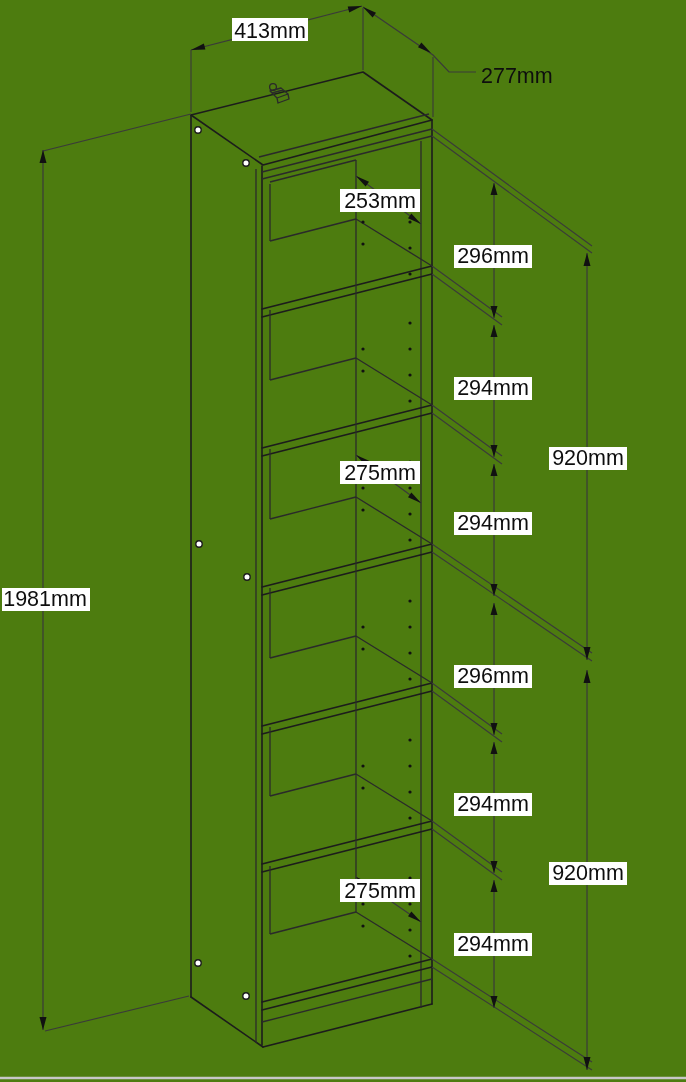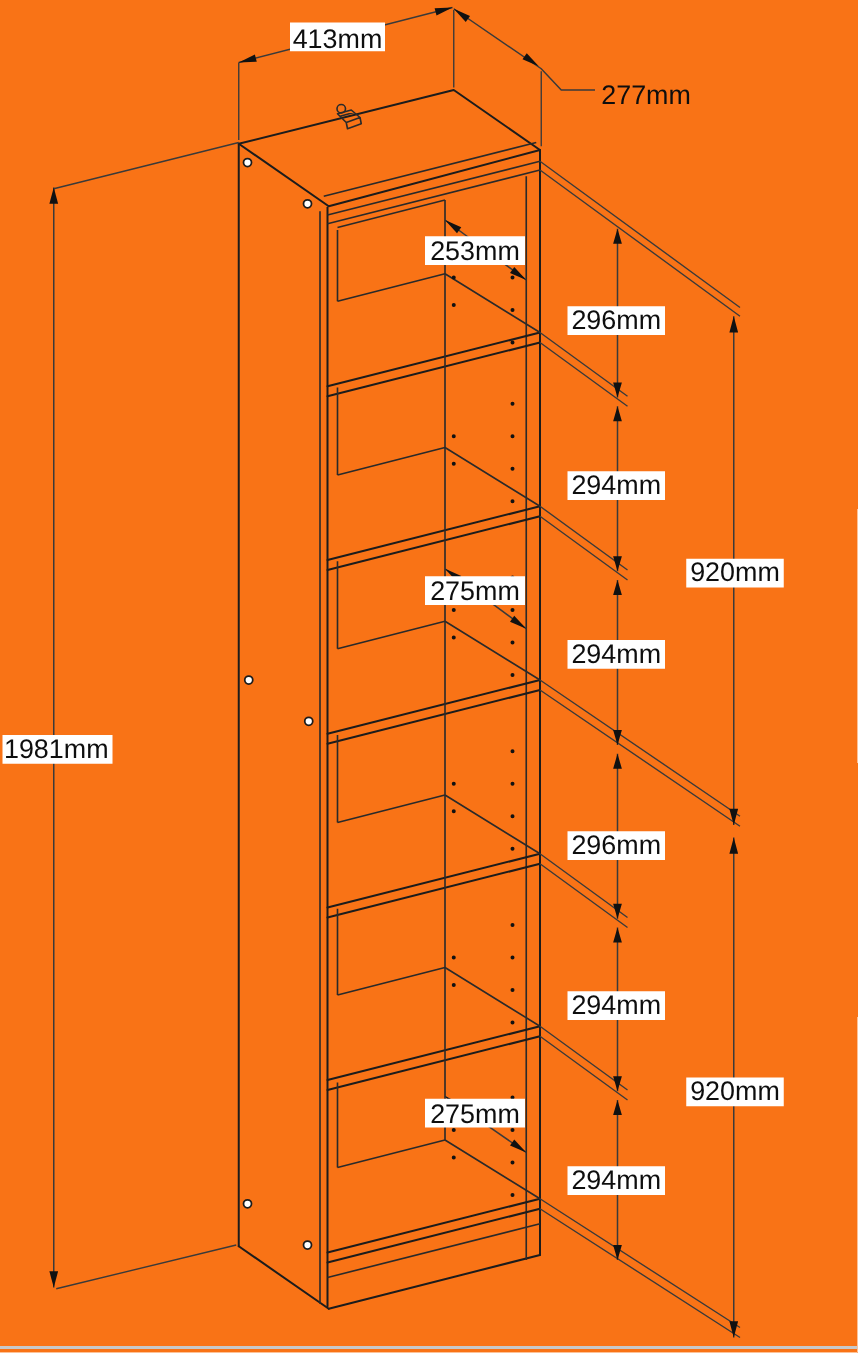--- a/index.html
+++ b/index.html
@@ -1,16 +1,16 @@
 <!DOCTYPE html>
 <html><head>
 <meta charset="utf-8">
 <style>
   html,body{margin:0;padding:0;background:#fff;}
-  .stage{position:relative;width:686px;height:1082px;background:#f97316;overflow:hidden;}
+  .stage{position:relative;width:686px;height:1082px;background:#4d7c0f;overflow:hidden;}
   svg{display:block;}
   .cab{stroke:#1c1c1c;stroke-width:1.6;fill:none;stroke-linejoin:round;stroke-linecap:round;}
   .cabthin{stroke:#2a2a2a;stroke-width:1.3;fill:none;stroke-linejoin:round;}
   .dim{stroke:#3a3a3a;stroke-width:1.2;fill:none;}
   .lead{stroke:#3a3a3a;stroke-width:1.1;fill:none;}
   .arr{fill:#111;stroke:none;}
   .dots{stroke:#111;stroke-width:3.2;stroke-linecap:round;fill:none;}
   .hole{fill:#fff;stroke:#1c1c1c;stroke-width:1.4;}
   .lblbg{fill:#fff;stroke:none;}
   text{font-family:"Liberation Sans","DejaVu Sans",sans-serif;font-size:21.5px;fill:#0e0e0e;}

